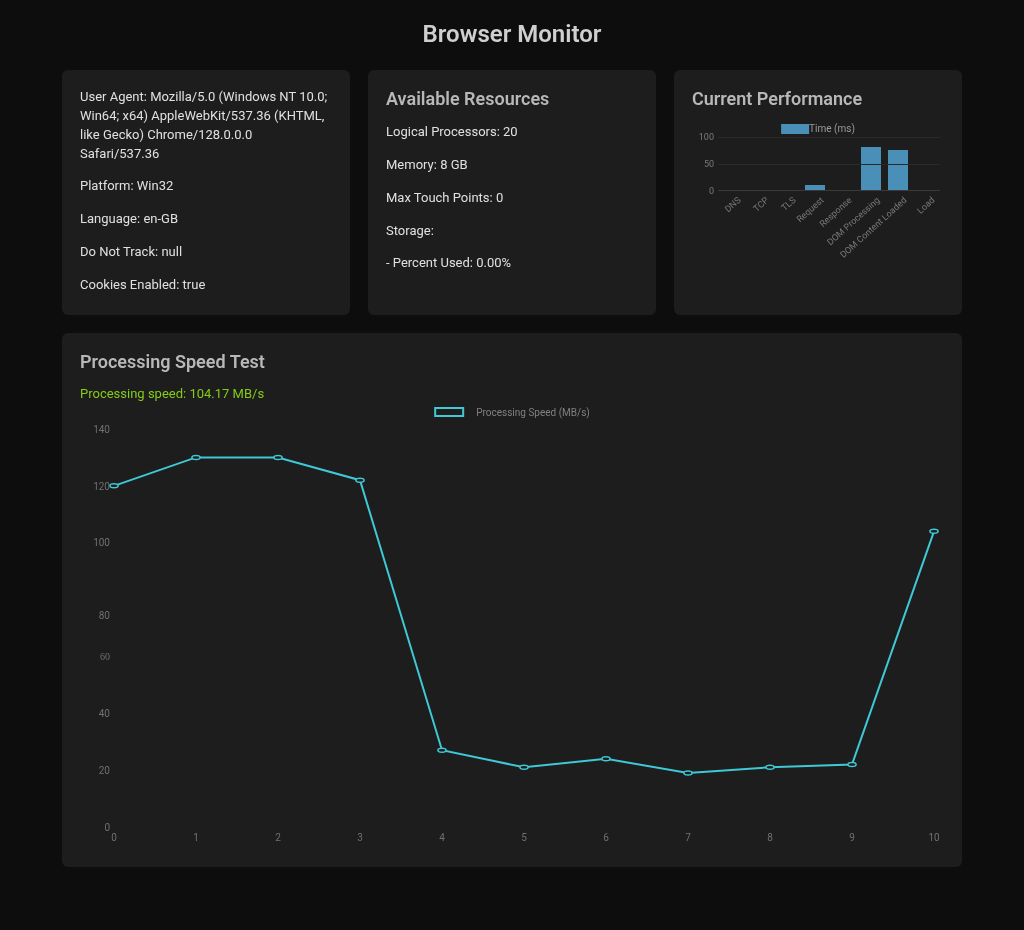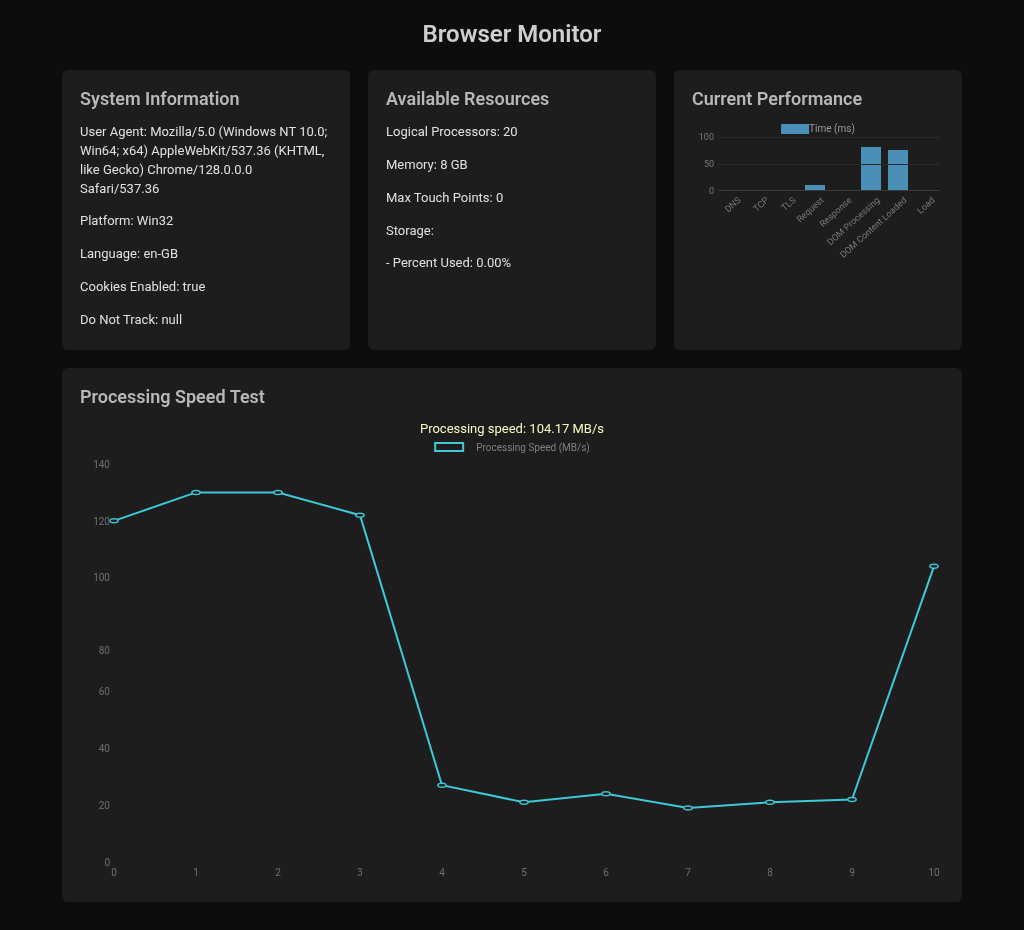--- a/index.html
+++ b/index.html
@@ -120,23 +120,22 @@
     font-size: 9px;
     color: #7a7a7a;
     white-space: nowrap;
     top: 0;
   }
 
   
   .speed-card { width: 100%; }
   .speed-status {
     font-size: 13px;
-    color: #fef9c3;
+    color: #84cc16;
     margin-bottom: 6px;
-    text-align: center;
   }
   .line-chart-wrap {
     position: relative;
     width: 100%;
     height: 440px;
   }
   .line-legend {
     position: absolute;
     top: 0;
     left: 50%;
@@ -197,40 +196,39 @@
 </head>
 <body>
 
 <h1 class="page-title">Browser Monitor</h1>
 
 <div class="container">
 
   <div class="row">
 
     <div class="card">
-      <div class="card-title">System Information</div>
       <p class="info-line">
         <span>User Agent:</span>
         <span>Mozilla/5.0 (Windows NT 10.0; Win64; x64) AppleWebKit/537.36 (KHTML, like Gecko) Chrome/128.0.0.0 Safari/537.36</span>
       </p>
       <p class="info-line">
         <span>Platform:</span>
         <span>Win32</span>
       </p>
       <p class="info-line">
         <span>Language:</span>
         <span>en-GB</span>
       </p>
       <p class="info-line">
+        <span>Do Not Track:</span>
+        <span>null</span>
+      </p>
+      <p class="info-line">
         <span>Cookies Enabled:</span>
         <span>true</span>
-      </p>
-      <p class="info-line">
-        <span>Do Not Track:</span>
-        <span>null</span>
       </p>
     </div>
 
     <div class="card">
       <div class="card-title">Available Resources</div>
       <p class="info-line">
         <span>Logical Processors:</span>
         <span>20</span>
       </p>
       <p class="info-line">
@@ -309,21 +307,21 @@
             <circle cx="500" cy="850" r="5" class="line-point" vector-effect="non-scaling-stroke"></circle>
             <circle cx="600" cy="828.5714285714286" r="5" class="line-point" vector-effect="non-scaling-stroke"></circle>
             <circle cx="700" cy="864.2857142857143" r="5" class="line-point" vector-effect="non-scaling-stroke"></circle>
             <circle cx="800" cy="850" r="5" class="line-point" vector-effect="non-scaling-stroke"></circle>
             <circle cx="900" cy="842.8571428571429" r="5" class="line-point" vector-effect="non-scaling-stroke"></circle>
             <circle cx="1000" cy="257.1428571428571" r="5" class="line-point" vector-effect="non-scaling-stroke"></circle>
           </svg>
       <div class="ly-tick" style="top: 100%;">0</div>
           <div class="ly-tick" style="top: 85.7143%;">20</div>
           <div class="ly-tick" style="top: 71.4286%;">40</div>
-          <div class="ly-tick" style="top: 57.1429%;">60</div>
+          <div class="ly-tick" style="top: 57.1429%; font-family: Liberation Serif, serif;">60</div>
           <div class="ly-tick" style="top: 42.8571%; margin-top: 16px;">80</div>
           <div class="ly-tick" style="top: 28.5714%;">100</div>
           <div class="ly-tick" style="top: 14.2857%;">120</div>
           <div class="ly-tick" style="top: 0%;">140</div>
           <div class="lx-tick" style="left: 0%;">0</div>
           <div class="lx-tick" style="left: 10%;">1</div>
           <div class="lx-tick" style="left: 20%;">2</div>
           <div class="lx-tick" style="left: 30%;">3</div>
           <div class="lx-tick" style="left: 40%;">4</div>
           <div class="lx-tick" style="left: 50%;">5</div>

